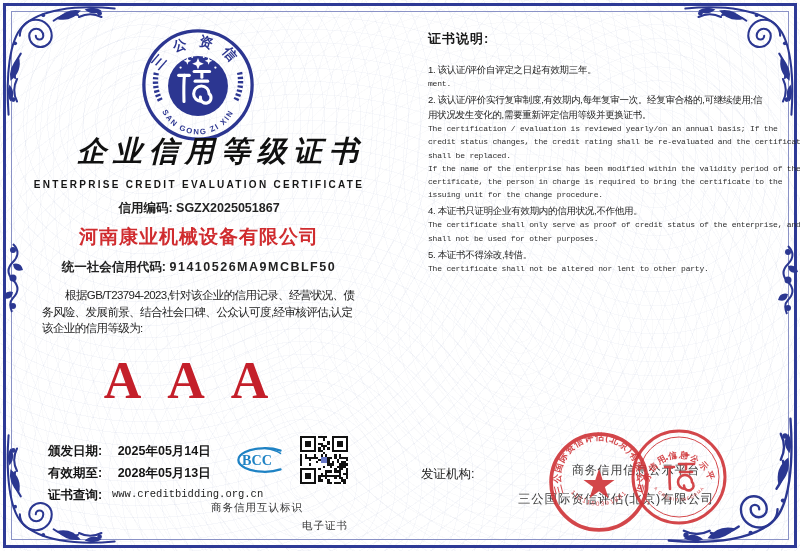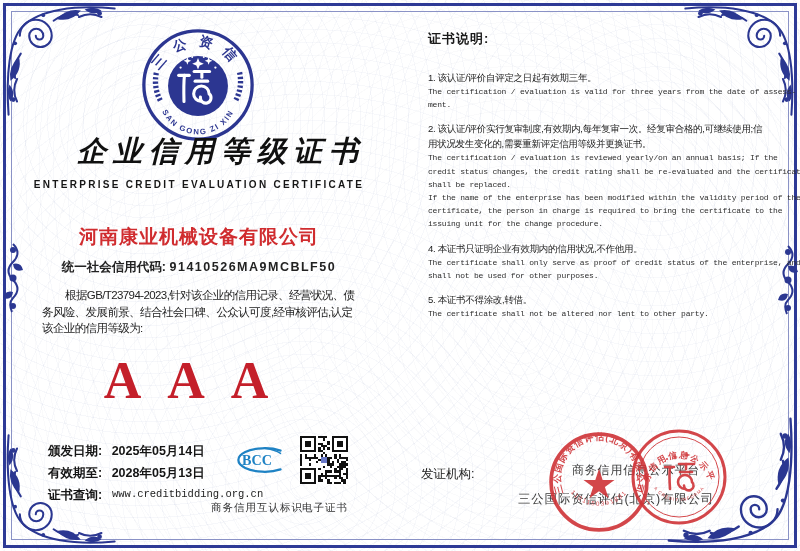--- a/index.html
+++ b/index.html
@@ -34,33 +34,33 @@
   .company{top:224px;font-size:19px;font-weight:bold;color:#d02c2f;letter-spacing:1px;}
   .uscc{top:259px;font-size:12.5px;font-weight:bold;color:#222;}
   .uscc .num{letter-spacing:1.5px;}
   .statement{left:42px;top:287px;width:316px;font-size:11.5px;line-height:16.5px;letter-spacing:-0.6px;color:#222;}
   .statement .line{white-space:nowrap;}
   .statement .indent{text-indent:23px;}
   .rating{top:351px;font-family:"Liberation Serif","DejaVu Serif",serif;font-size:52px;font-weight:bold;
           color:#c41f2a;letter-spacing:26px;}
 
   .row{left:48px;font-size:12.5px;font-weight:bold;color:#151515;}
-  .row .lbl{margin-right:6px;text-align:right;}
+  .row .lbl{margin-right:12px;text-align:right;}
   .row1{top:443px;} .row2{top:465px;} .row3{top:487px;font-weight:bold;}
   .urls{left:112px;top:487px;font-family:"Liberation Mono","DejaVu Sans Mono",monospace;
         font-size:10.5px;line-height:15px;font-weight:normal;color:#222;}
   .bcc{left:226px;top:444px;width:62px;height:32px;}
   .bcc-caption{left:197px;top:501px;width:120px;text-align:center;font-size:10.5px;letter-spacing:1px;color:#333;}
   .qr{left:300px;top:436px;width:48px;height:48px;}
-  .qr-caption{left:294px;top:501px;width:62px;text-align:center;font-size:10.5px;letter-spacing:1px;color:#333;}
+  .qr-caption{left:294px;top:519px;width:62px;text-align:center;font-size:10.5px;letter-spacing:1px;color:#333;}
 
   .notes-heading{left:428px;top:30px;font-size:13px;font-weight:bold;letter-spacing:1px;color:#1a1a1a;}
   .notes{left:428px;top:60px;width:352px;}
   .notes .cn{font-size:9.5px;line-height:15px;letter-spacing:-0.3px;color:#1b1b1b;white-space:nowrap;}
-  .notes .cn.first{margin-top:10px;}
+  .notes .cn.first{margin-top:2px;}
   .notes .en{font-family:"Liberation Mono","DejaVu Sans Mono",monospace;font-size:8px;
              letter-spacing:-0.2px;line-height:13.2px;color:#2e2e2e;white-space:nowrap;}
 
   .issuer-label{left:421px;top:466px;font-size:12.5px;color:#222;}
   .org1{left:572px;top:462px;font-size:12px;letter-spacing:0.8px;color:#3c3c3c;}
   .org2{left:518px;top:491px;font-size:12.5px;letter-spacing:0.8px;color:#3c3c3c;}
   .seal{opacity:0.9;}
   .seal-left{left:548px;top:431px;width:102px;height:102px;}
   .seal-right{left:629px;top:427px;width:100px;height:100px;}
 </style>
@@ -149,20 +149,24 @@
       <path d="M46,50 q-1,8 -0.5,27"></path>
       <path d="M56,46 h16"></path>
       <path d="M64,46 v6"></path>
       <path d="M57,56 h13"></path>
       <path d="M63.5,77 a8,8 0 1,1 8,-8 a5.5,5.5 0 1,1 -9,3.5"></path>
     </g>
   </svg>
 
   <div class="abs centerblock title-cn">企业信用等级证书</div>
   <div class="abs centerblock title-en">ENTERPRISE CREDIT EVALUATION CERTIFICATE</div>
+  <div class="abs centerblock credit-code">
+    <span>信用编码:</span>
+    <span>SGZX2025051867</span>
+  </div>
 
   <div class="abs centerblock company">河南康业机械设备有限公司</div>
   <div class="abs centerblock uscc">
     <span>统一社会信用代码:</span>
     <span class="num">91410526MA9MCBLF50</span>
   </div>
 
   <div class="abs statement">
     <div class="line indent">根据GB/T23794-2023,针对该企业的信用记录、经营状况、债</div>
     <div class="line">务风险、发展前景、结合社会口碑、公众认可度,经审核评估,认定</div>
@@ -316,21 +320,20 @@
       <rect x="0" y="14" width="7" height="7" fill="#111"></rect>
       <rect x="1" y="15" width="5" height="5" fill="#fff"></rect>
       <rect x="2" y="16" width="3" height="3" fill="#111"></rect>
       <rect x="9" y="9" width="3" height="3" rx="0.6" fill="#6a79c8"></rect>
     </svg>
   <div class="abs qr-caption">电子证书</div>
 
   <div class="abs notes-heading">证书说明:</div>
   <div class="abs notes">
     <div class="cn first">1. 该认证/评价自评定之日起有效期三年。</div>
-    <div class="en">The certification / evaluation is valid for three years from the date of assess-</div>
     <div class="en">ment.</div>
     <div class="cn first">2. 该认证/评价实行复审制度,有效期内,每年复审一次。经复审合格的,可继续使用;信</div>
     <div class="cn">用状况发生变化的,需要重新评定信用等级并更换证书。</div>
     <div class="en">The certification / evaluation is reviewed yearly/on an annual basis; If the</div>
     <div class="en">credit status changes, the credit rating shall be re-evaluated and the certificate</div>
     <div class="en">shall be replaced.</div>
     <div class="en">If the name of the enterprise has been modified within the validity period of the</div>
     <div class="en">certificate, the person in charge is required to bring the certificate to the</div>
     <div class="en">issuing unit for the change procedure.</div>
     <div class="cn first">4. 本证书只证明企业有效期内的信用状况,不作他用。</div>

